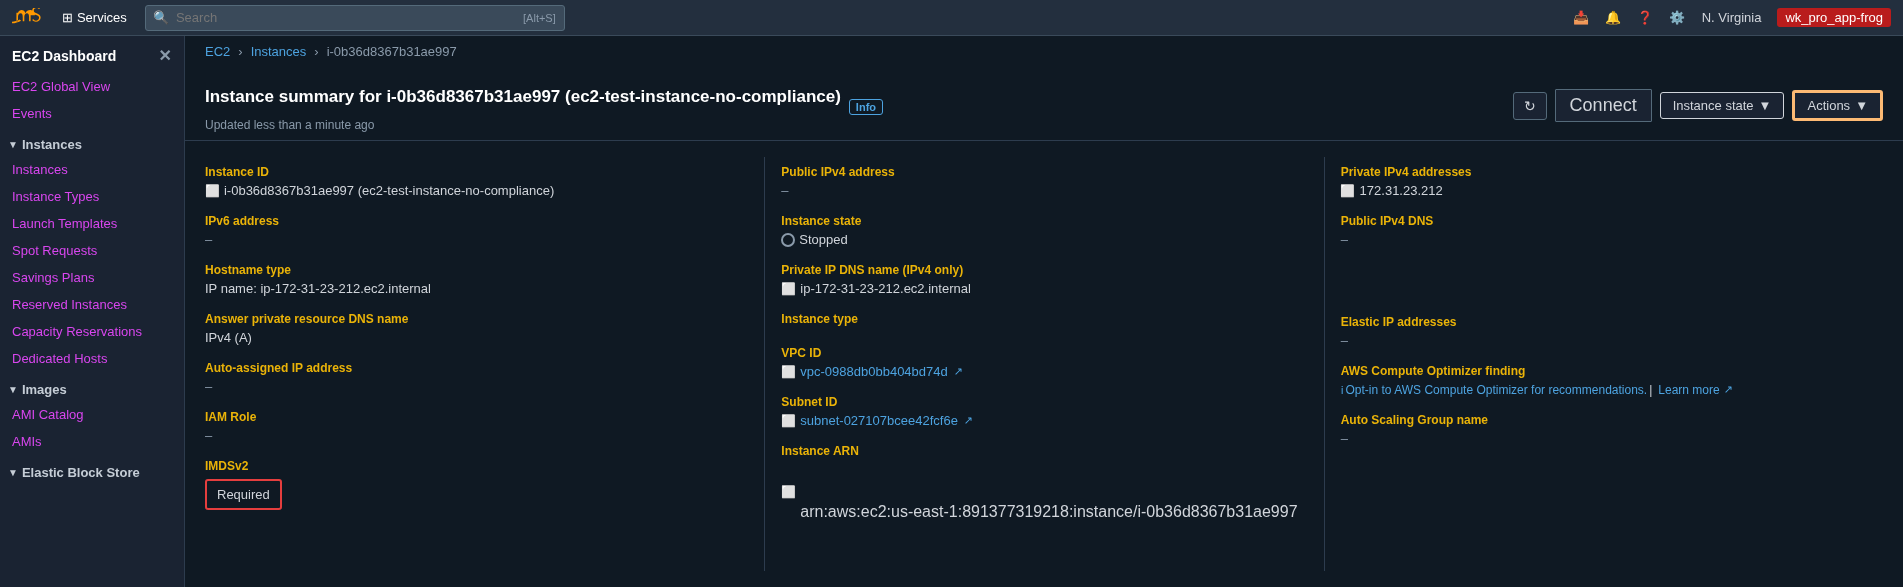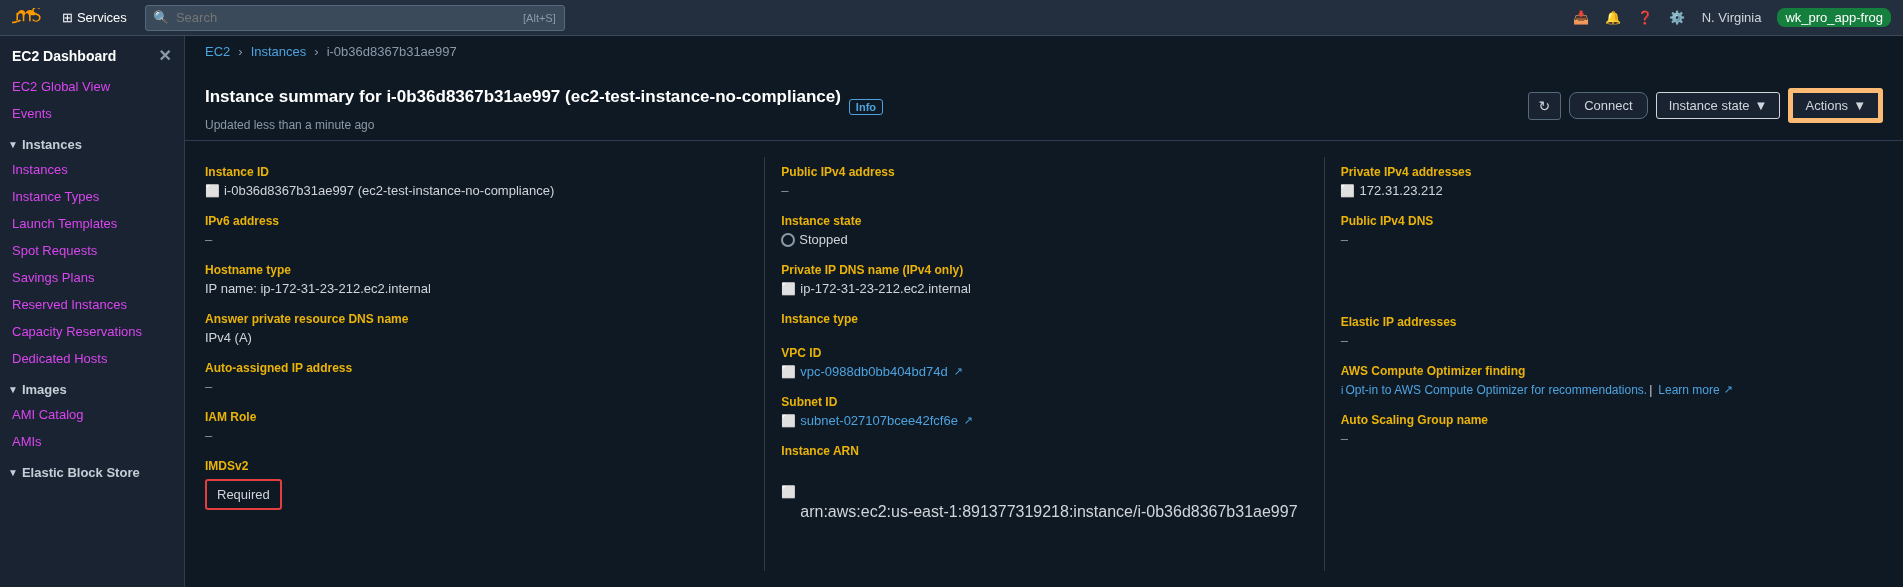--- a/index.html
+++ b/index.html
@@ -63,24 +63,24 @@
       align-items: center;
       gap: 16px;
       color: #d1d5db;
     }
     .nav-right span { cursor: pointer; font-size: 13px; }
     .region-btn {
       color: #d1d5db;
       cursor: pointer;
     }
     .user-badge {
-      background: #15803d;
+      background: #b91c1c;
       color: #fff;
       padding: 2px 8px;
-      border-radius: 8px;
+      border-radius: 3px;
       font-size: 12px;
       cursor: pointer;
     }
 
     
     .main-layout {
       display: flex;
       flex: 1;
       overflow: hidden;
     }
@@ -199,39 +199,39 @@
       padding: 5px 10px;
       border-radius: 3px;
       cursor: pointer;
       font-size: 14px;
     }
     .btn-connect {
       background: #1a2332;
       border: 1px solid #546a7a;
       color: #d1d5db;
       padding: 5px 14px;
-      border-radius: 8px;
-      cursor: pointer;
-      font-size: 13px;
+      border-radius: 1px;
+      cursor: pointer;
+      font-size: 18px;
     }
     .btn-primary-dropdown {
       background: #1a2332;
       border: 1px solid #d1d5db;
       color: #d1d5db;
       padding: 5px 12px;
       border-radius: 3px;
       cursor: pointer;
       font-size: 13px;
       display: flex;
       align-items: center;
       gap: 5px;
     }
     .btn-actions {
       background: #1a2332;
-      border: 5px solid #fdba74;
+      border: 3px solid #fdba74;
       color: #d1d5db;
       padding: 5px 12px;
       border-radius: 3px;
       cursor: pointer;
       font-size: 13px;
       display: flex;
       align-items: center;
       gap: 5px;
     }
 

